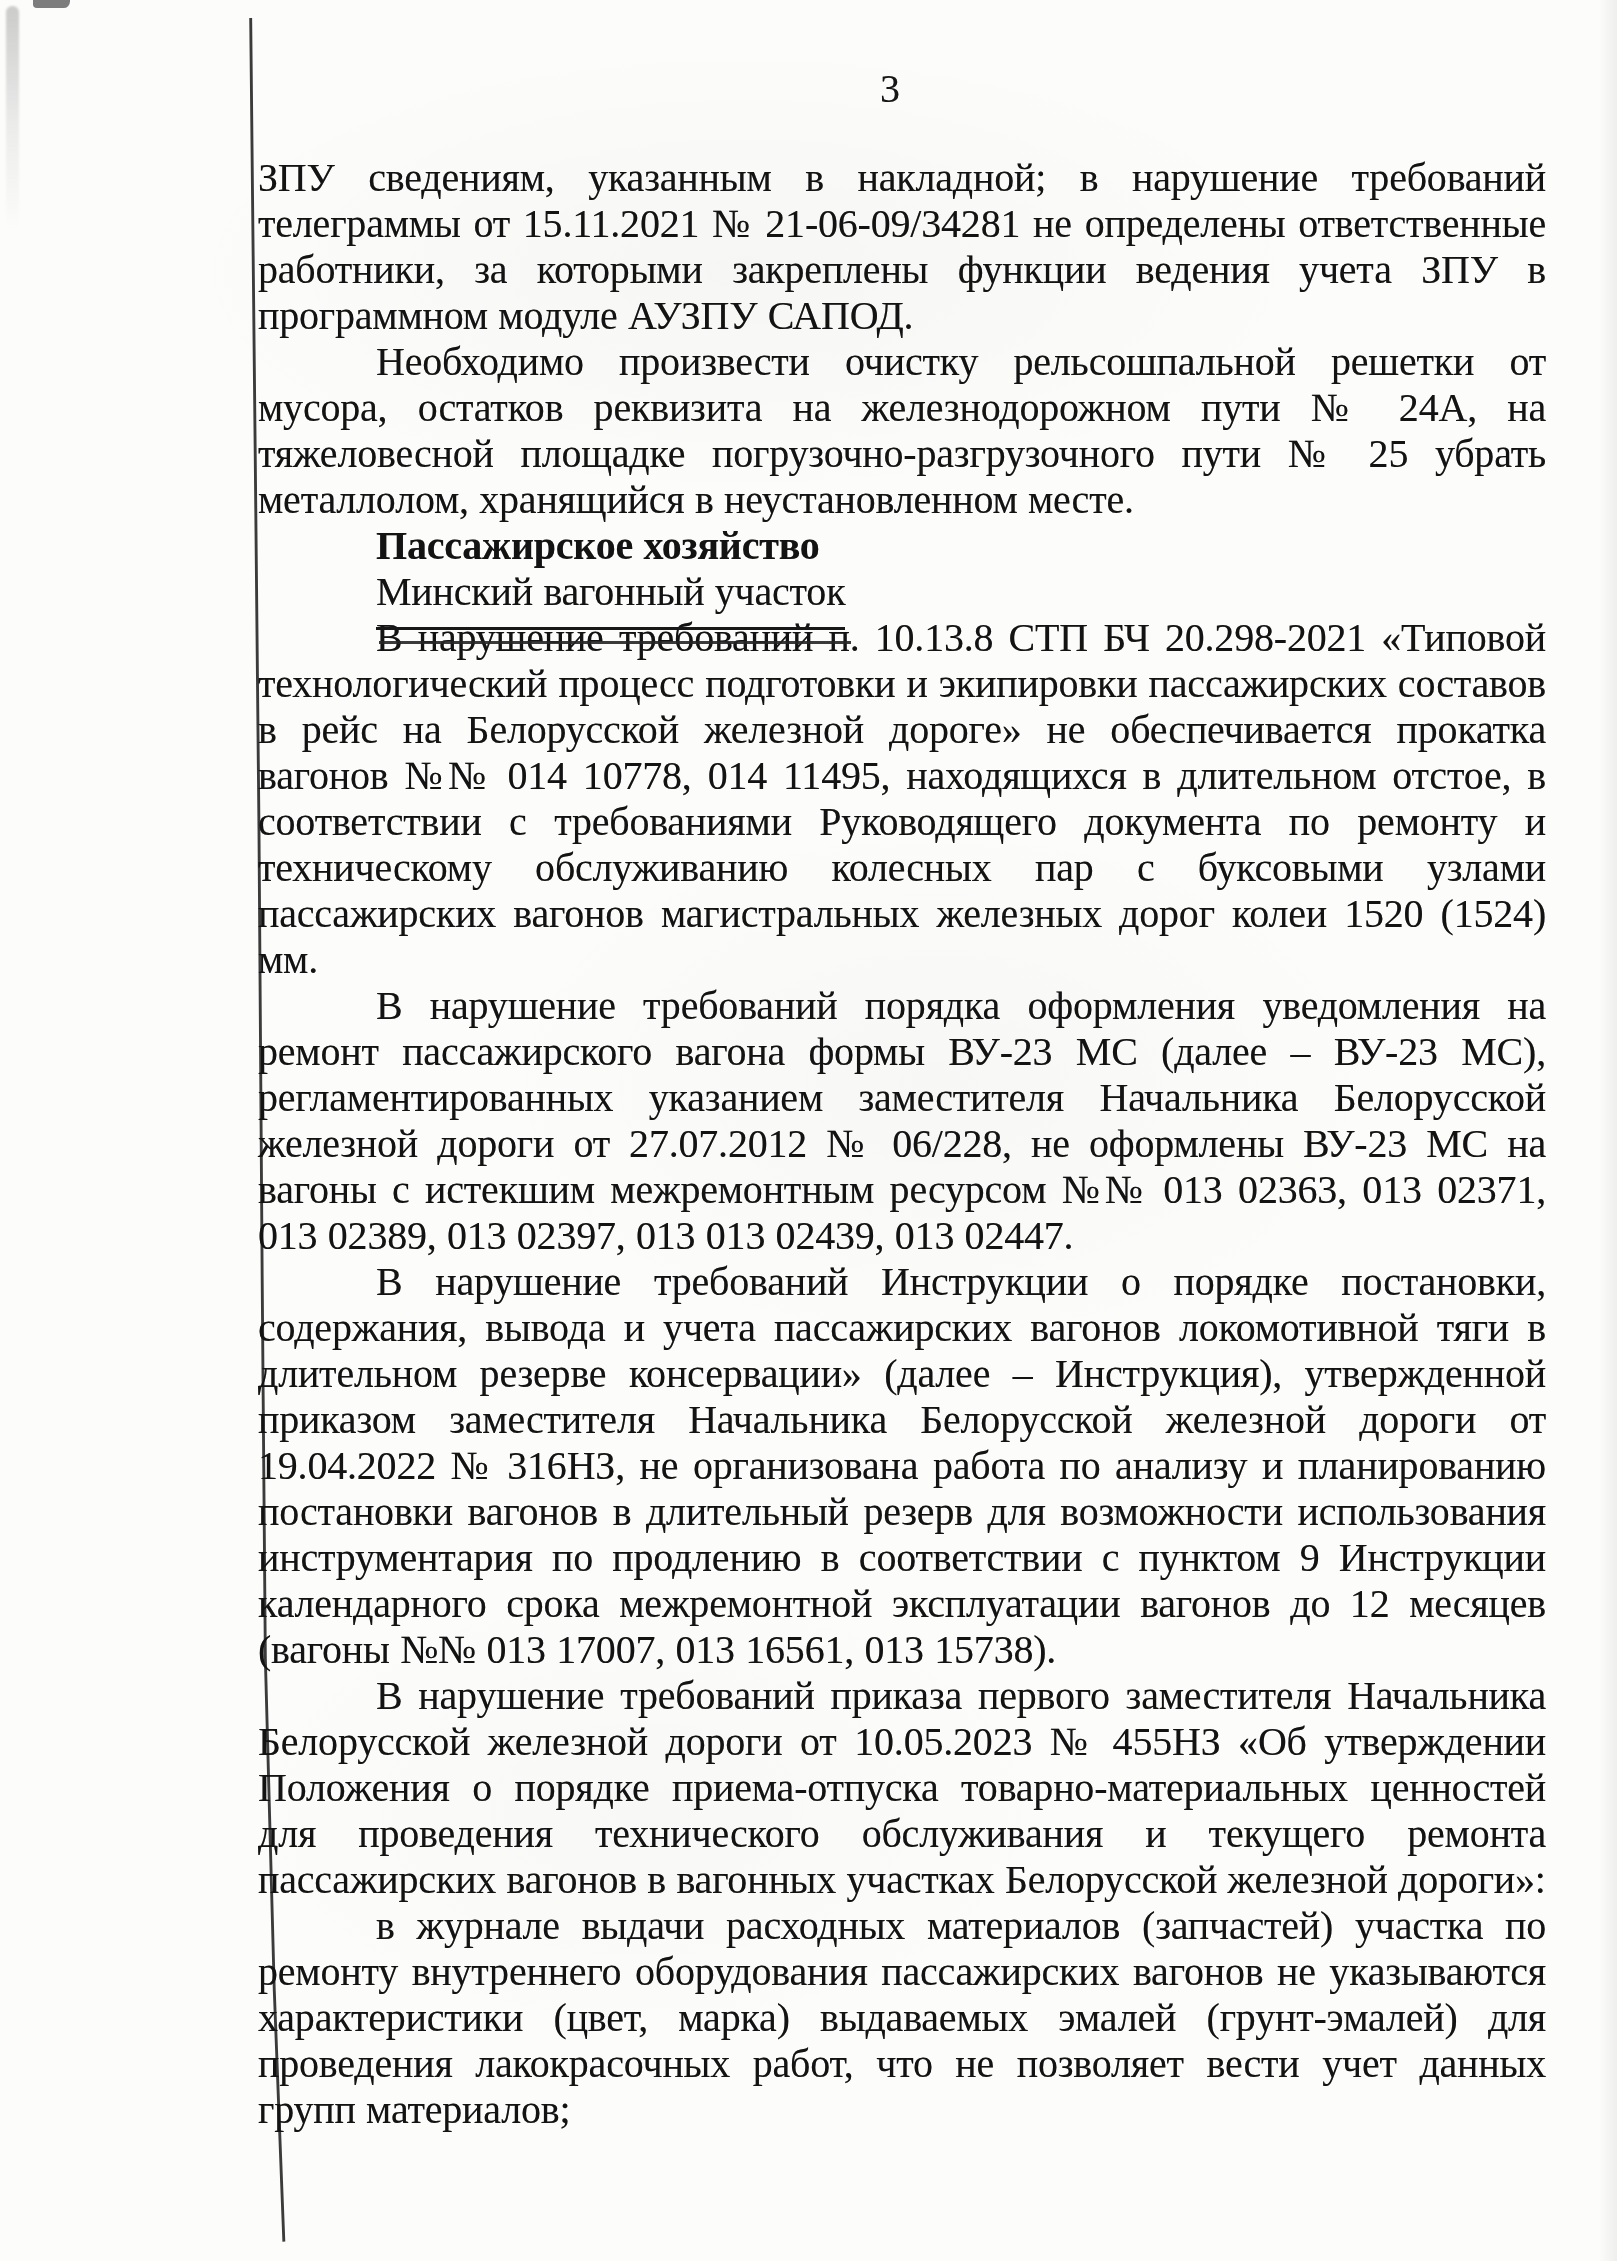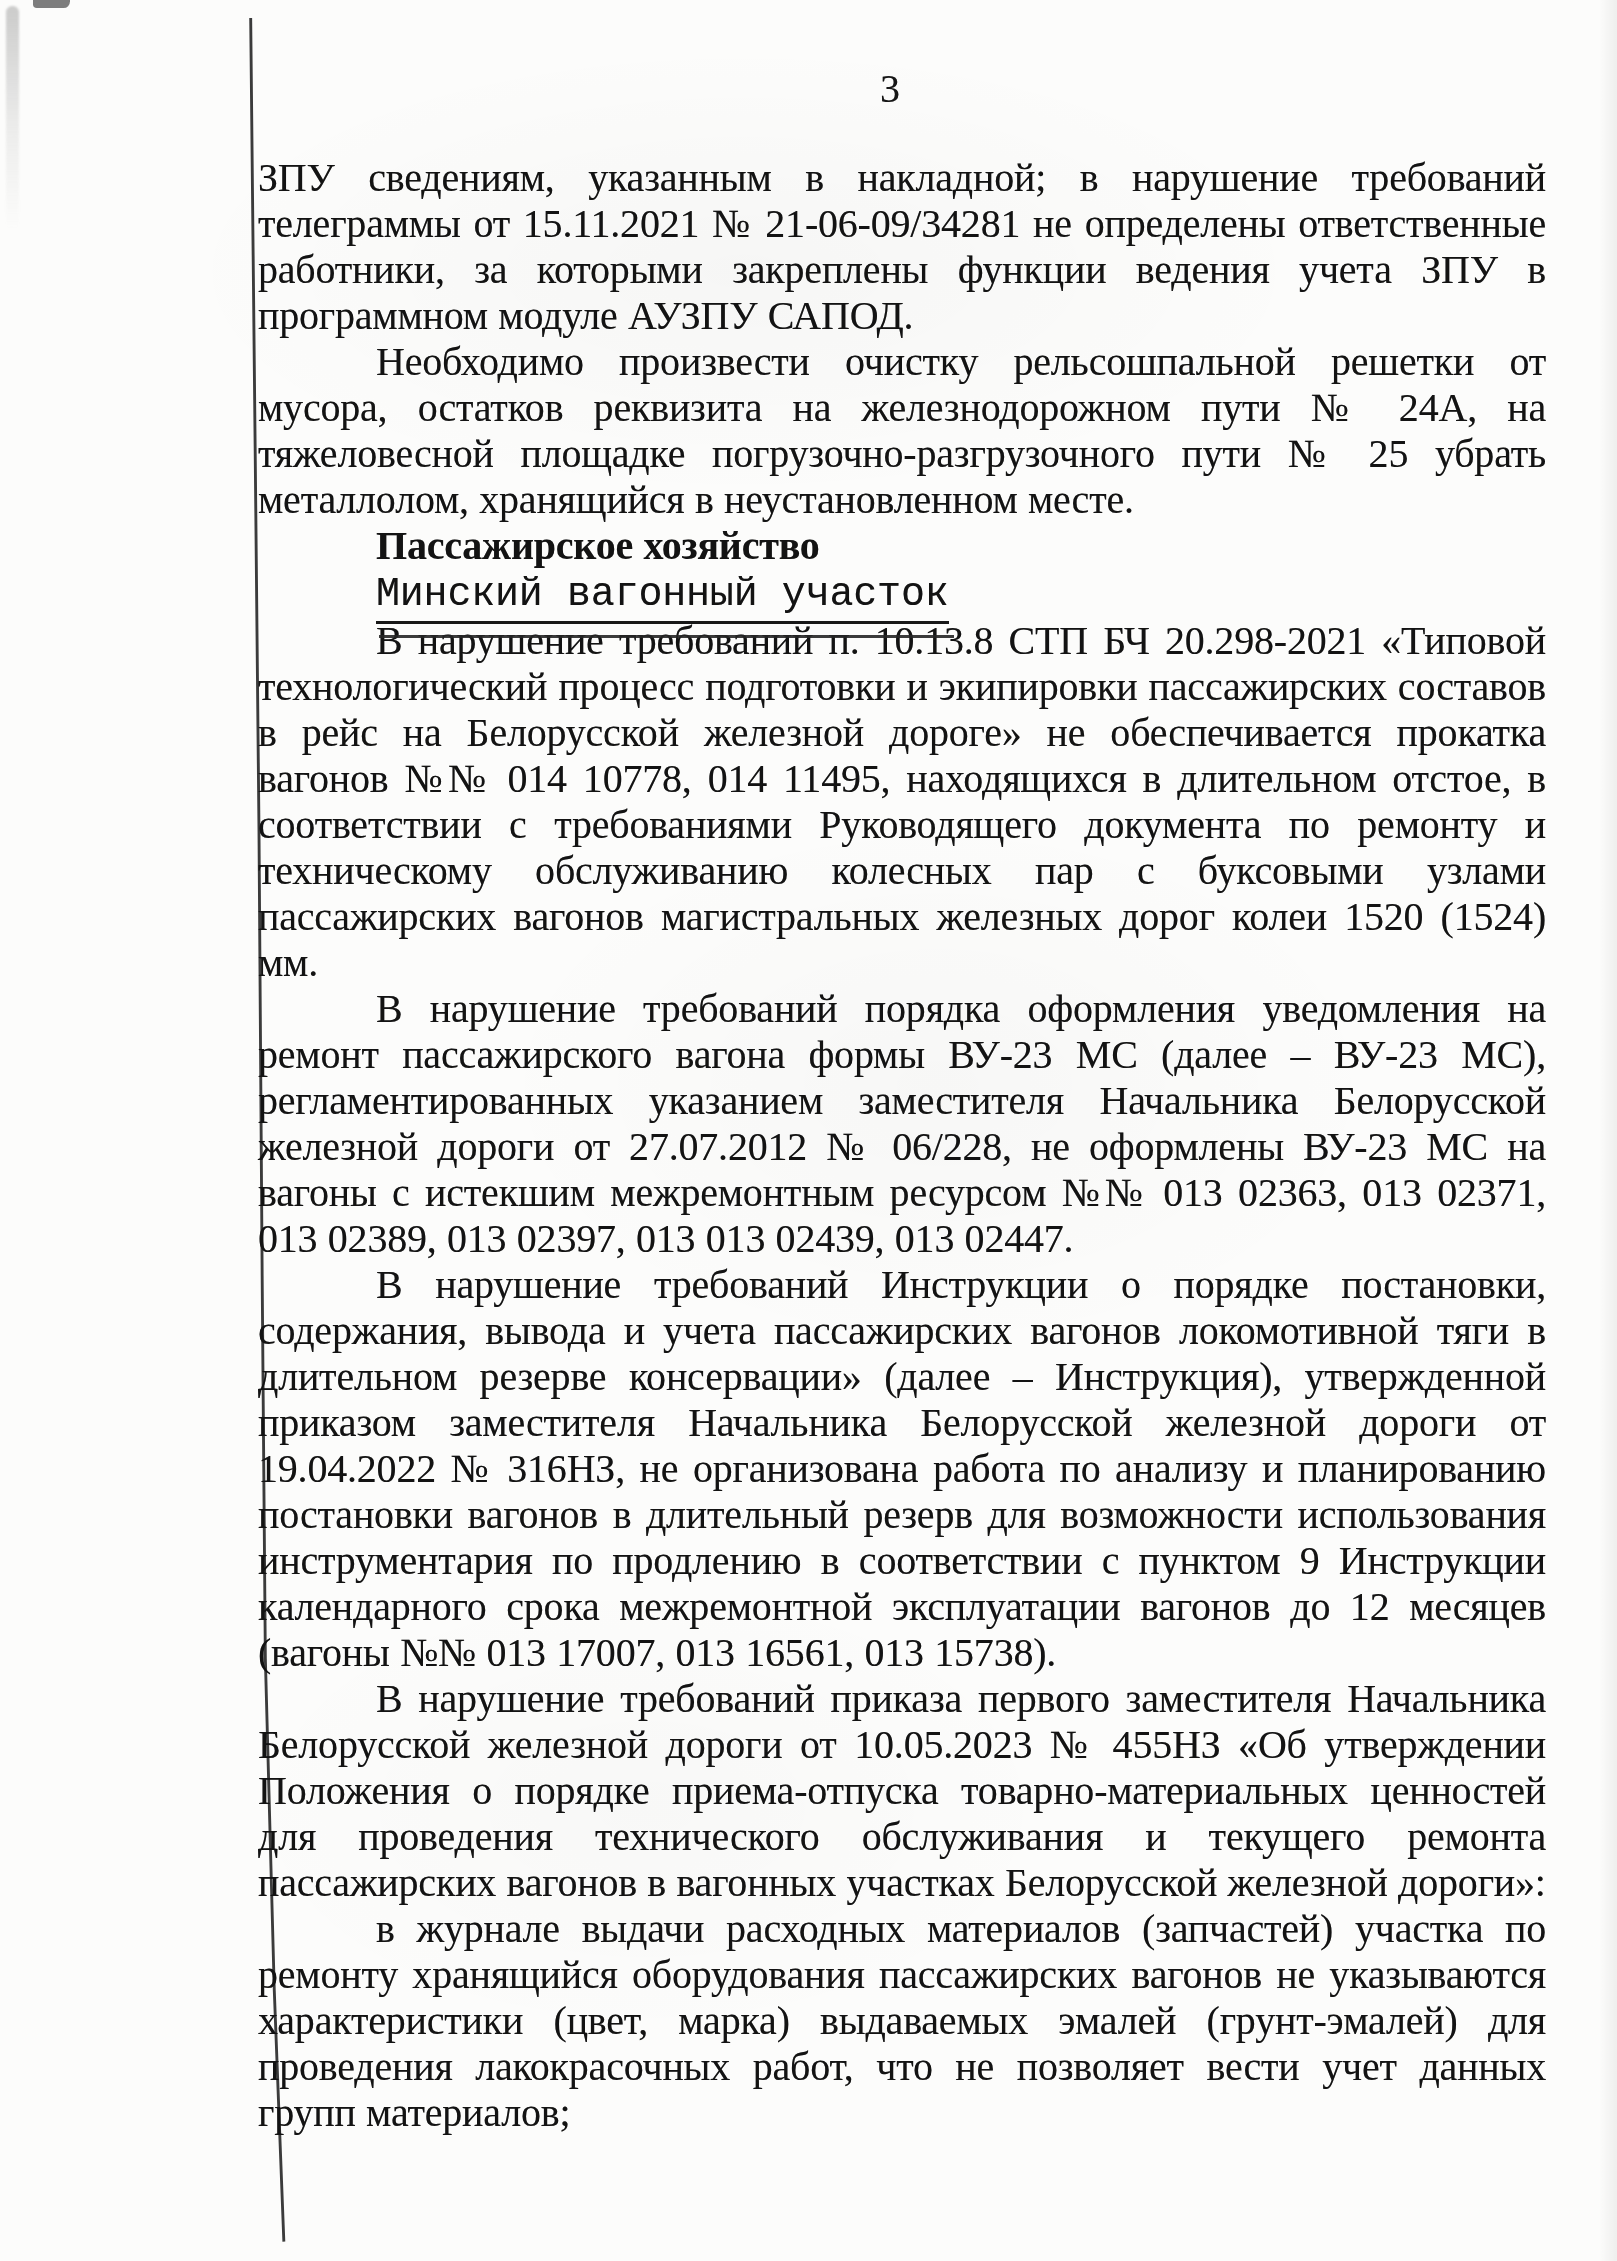--- a/index.html
+++ b/index.html
@@ -62,22 +62,21 @@
     color: #131313;
     text-shadow: 0 0 0.6px rgba(10,10,10,0.40);
   }
   .doc p { margin: 0; text-indent: 118px; }
   .doc p.cont { text-indent: 0; margin-top: 20px; }
   .bold { font-weight: bold; }
 
   .u-span {
     position: relative;
     border-bottom: 3.8px solid #181818;
-    padding-bottom: 4px;
-    font-family: Liberation Mono, monospace;
+    padding-bottom: 13px;
   }
   
   .u-span::after {
     content: "";
     position: absolute;
     left: 2.6px; right: -5.1px; bottom: -17px;
     height: 3.2px;
     background: #262626;
     opacity: 0.9;
   }
@@ -106,17 +105,17 @@
     <p><span class="u-span">Минский вагонный участок</span></p>
 
     <p>В нарушение требований п. 10.13.8 СТП&nbsp;БЧ 20.298-2021 «Типовой технологический процесс подготовки и экипировки пассажирских составов в рейс на Белорусской железной дороге» не обеспечивается прокатка вагонов №№&nbsp;014&nbsp;10778, 014&nbsp;11495, находящихся в длительном отстое, в соответствии с требованиями Руководящего документа по ремонту и техническому обслуживанию колесных пар с буксовыми узлами пассажирских вагонов магистральных железных дорог колеи 1520 (1524) мм.</p>
 
     <p>В нарушение требований порядка оформления уведомления на ремонт пассажирского вагона формы ВУ-23&nbsp;МС (далее – ВУ-23&nbsp;МС), регламентированных указанием заместителя Начальника Белорусской железной дороги от 27.07.2012 №&nbsp;06/228, не оформлены ВУ-23&nbsp;МС на вагоны с истекшим межремонтным ресурсом №№&nbsp;013&nbsp;02363, 013&nbsp;02371, 013&nbsp;02389, 013&nbsp;02397, 013 013&nbsp;02439, 013&nbsp;02447.</p>
 
     <p>В нарушение требований Инструкции о порядке постановки, содержания, вывода и учета пассажирских вагонов локомотивной тяги в длительном резерве консервации» (далее – Инструкция), утвержденной приказом заместителя Начальника Белорусской железной дороги от 19.04.2022 №&nbsp;316НЗ, не организована работа по анализу и планированию постановки вагонов в длительный резерв для возможности использования инструментария по продлению в соответствии с пунктом 9 Инструкции календарного срока межремонтной эксплуатации вагонов до 12 месяцев (вагоны №№&nbsp;013&nbsp;17007, 013&nbsp;16561, 013&nbsp;15738).</p>
 
     <p>В нарушение требований приказа первого заместителя Начальника Белорусской железной дороги от 10.05.2023 №&nbsp;455НЗ «Об утверждении Положения о порядке приема-отпуска товарно-материальных ценностей для проведения технического обслуживания и текущего ремонта пассажирских вагонов в вагонных участках Белорусской железной дороги»:</p>
 
-    <p>в журнале выдачи расходных материалов (запчастей) участка по ремонту хранящийся оборудования пассажирских вагонов не указываются характеристики (цвет, марка) выдаваемых эмалей (грунт-эмалей) для проведения лакокрасочных работ, что не позволяет вести учет данных групп материалов;</p>
+    <p>в журнале выдачи расходных материалов (запчастей) участка по ремонту внутреннего оборудования пассажирских вагонов не указываются характеристики (цвет, марка) выдаваемых эмалей (грунт-эмалей) для проведения лакокрасочных работ, что не позволяет вести учет данных групп материалов;</p>
   </div>
 
 </div>
 
 
 </body></html>

